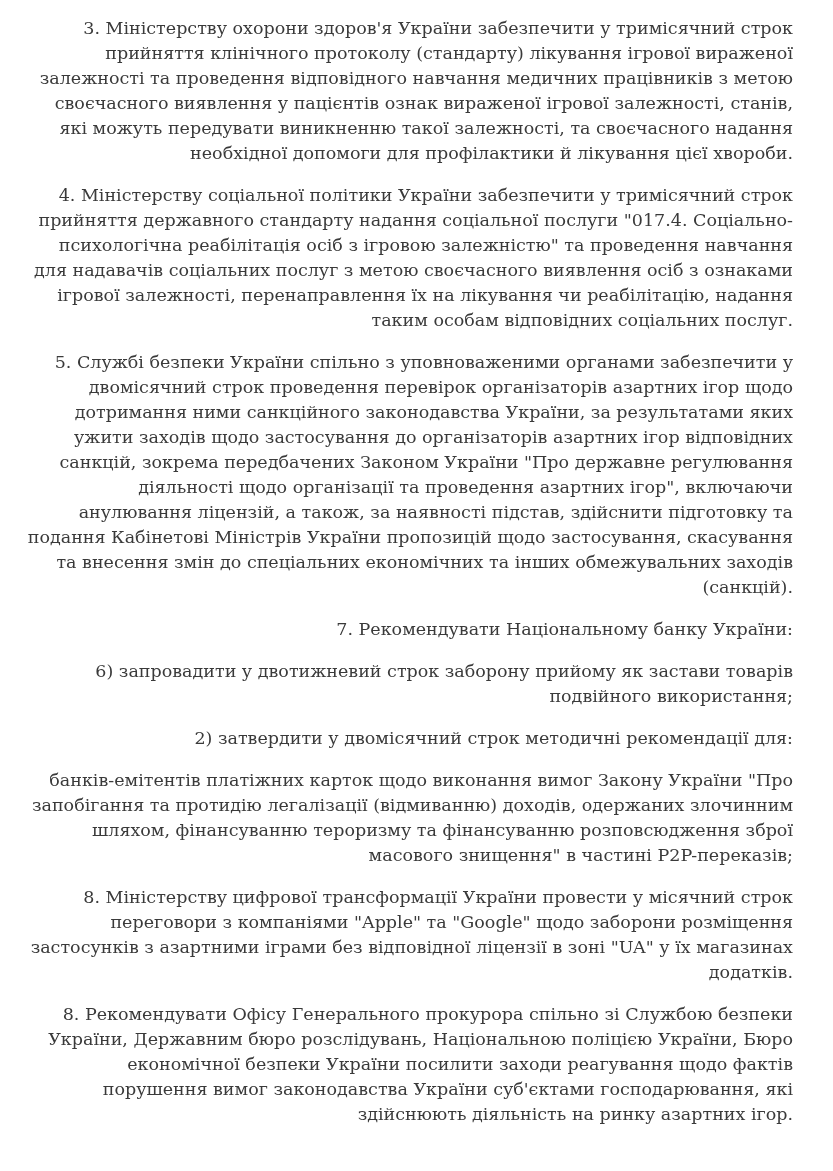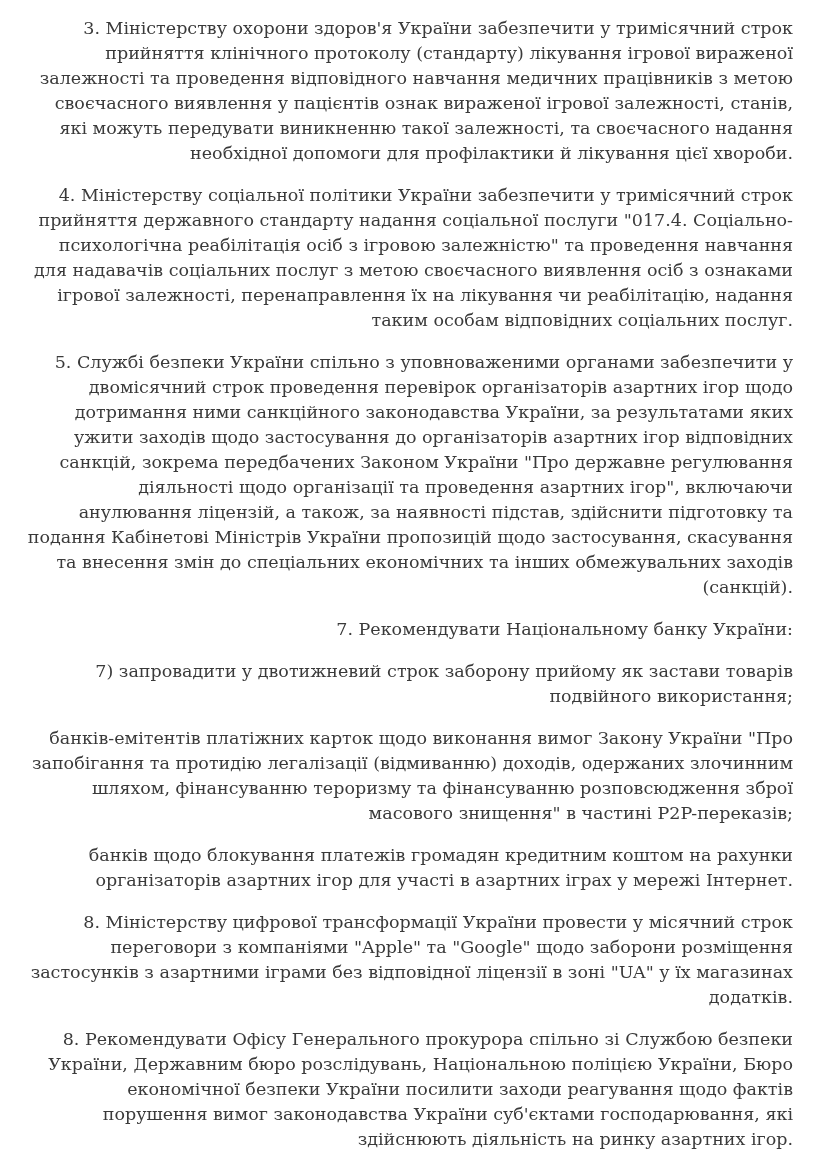--- a/index.html
+++ b/index.html
@@ -25,19 +25,19 @@
   }
 </style>
 </head>
 <body>
 
 <div class="page">
   <p>3. Міністерству охорони здоров'я України забезпечити у тримісячний строк прийняття клінічного протоколу (стандарту) лікування ігрової вираженої залежності та проведення відповідного навчання медичних працівників з метою своєчасного виявлення у пацієнтів ознак вираженої ігрової залежності, станів, які можуть передувати виникненню такої залежності, та своєчасного надання необхідної допомоги для профілактики й лікування цієї хвороби.</p>
   <p>4. Міністерству соціальної політики України забезпечити у тримісячний строк прийняття державного стандарту надання соціальної послуги "017.4. Соціально-психологічна реабілітація осіб з ігровою залежністю" та проведення навчання для надавачів соціальних послуг з метою своєчасного виявлення осіб з ознаками ігрової залежності, перенаправлення їх на лікування чи реабілітацію, надання таким особам відповідних соціальних послуг.</p>
   <p>5. Службі безпеки України спільно з уповноваженими органами забезпечити у двомісячний строк проведення перевірок організаторів азартних ігор щодо дотримання ними санкційного законодавства України, за результатами яких ужити заходів щодо застосування до організаторів азартних ігор відповідних санкцій, зокрема передбачених Законом України "Про державне регулювання діяльності щодо організації та проведення азартних ігор", включаючи анулювання ліцензій, а також, за наявності підстав, здійснити підготовку та подання Кабінетові Міністрів України пропозицій щодо застосування, скасування та внесення змін до спеціальних економічних та інших обмежувальних заходів (санкцій).</p>
   <p>7. Рекомендувати Національному банку України:</p>
-  <p>7) запровадити у двотижневий строк заборону прийому як застави товарів подвійного використання;</p>
+  <p>6) запровадити у двотижневий строк заборону прийому як застави товарів подвійного використання;</p>
+  <p>2) затвердити у двомісячний строк методичні рекомендації для:</p>
   <p>банків-емітентів платіжних карток щодо виконання вимог Закону України "Про запобігання та протидію легалізації (відмиванню) доходів, одержаних злочинним шляхом, фінансуванню тероризму та фінансуванню розповсюдження зброї масового знищення" в частині P2P-переказів;</p>
-  <p>банків щодо блокування платежів громадян кредитним коштом на рахунки організаторів азартних ігор для участі в азартних іграх у мережі Інтернет.</p>
   <p>8. Міністерству цифрової трансформації України провести у місячний строк переговори з компаніями "Apple" та "Google" щодо заборони розміщення застосунків з азартними іграми без відповідної ліцензії в зоні "UA" у їх магазинах додатків.</p>
   <p>8. Рекомендувати Офісу Генерального прокурора спільно зі Службою безпеки України, Державним бюро розслідувань, Національною поліцією України, Бюро економічної безпеки України посилити заходи реагування щодо фактів порушення вимог законодавства України суб'єктами господарювання, які здійснюють діяльність на ринку азартних ігор.</p>
 
 </div>
 
 </body></html>

